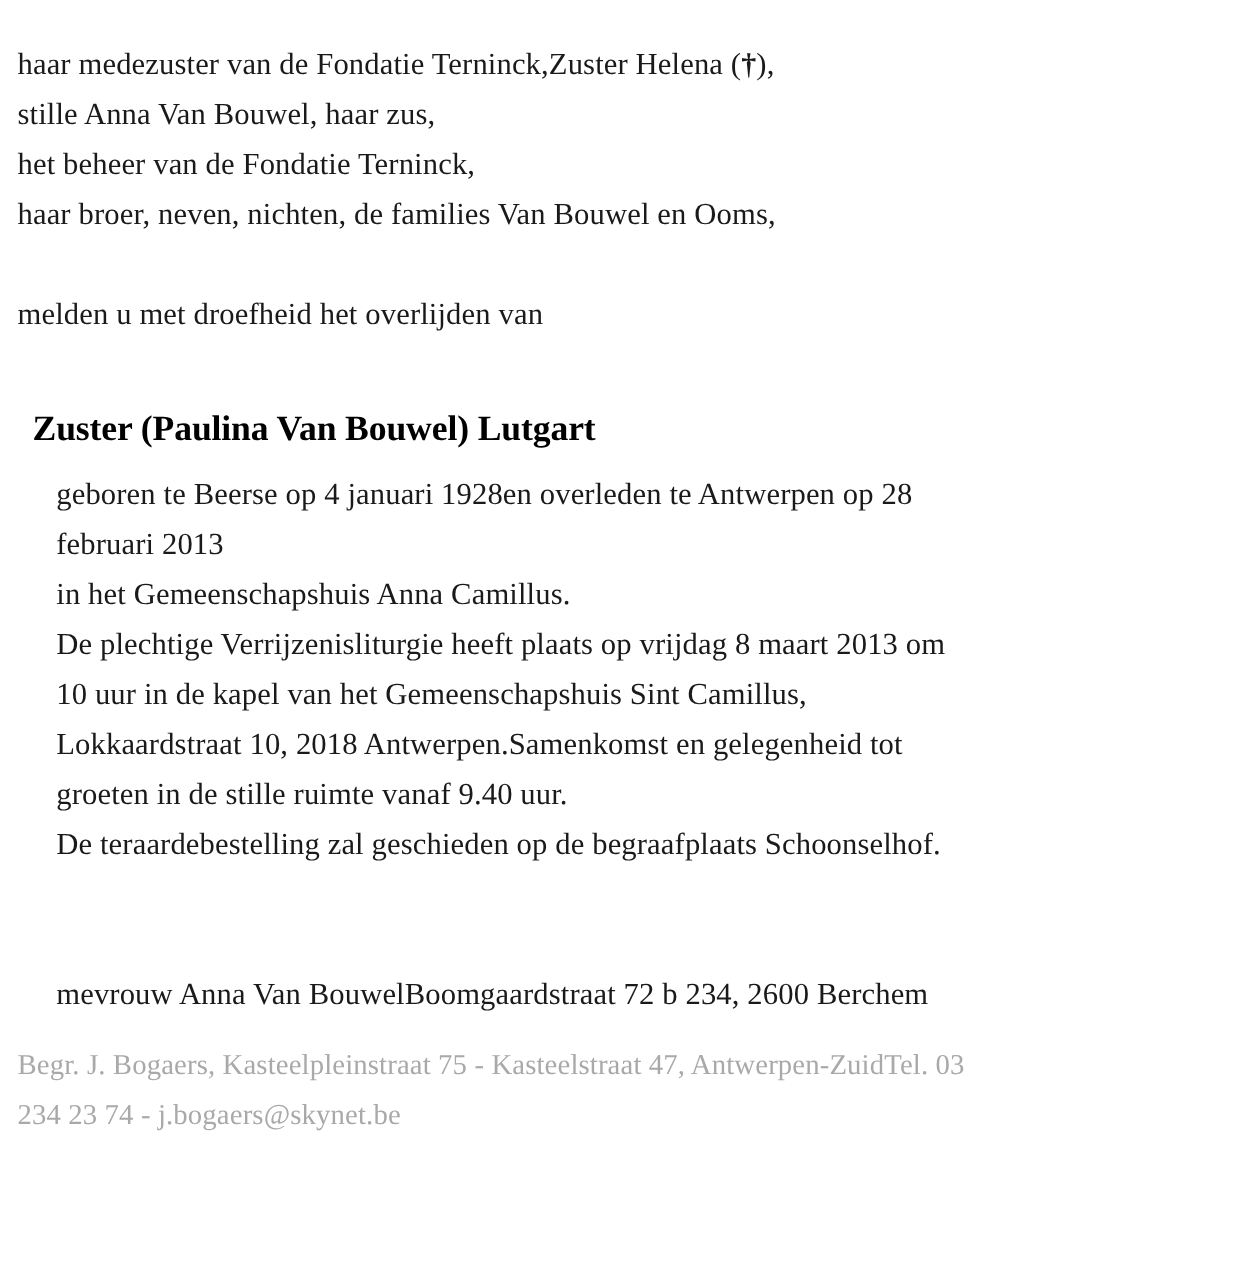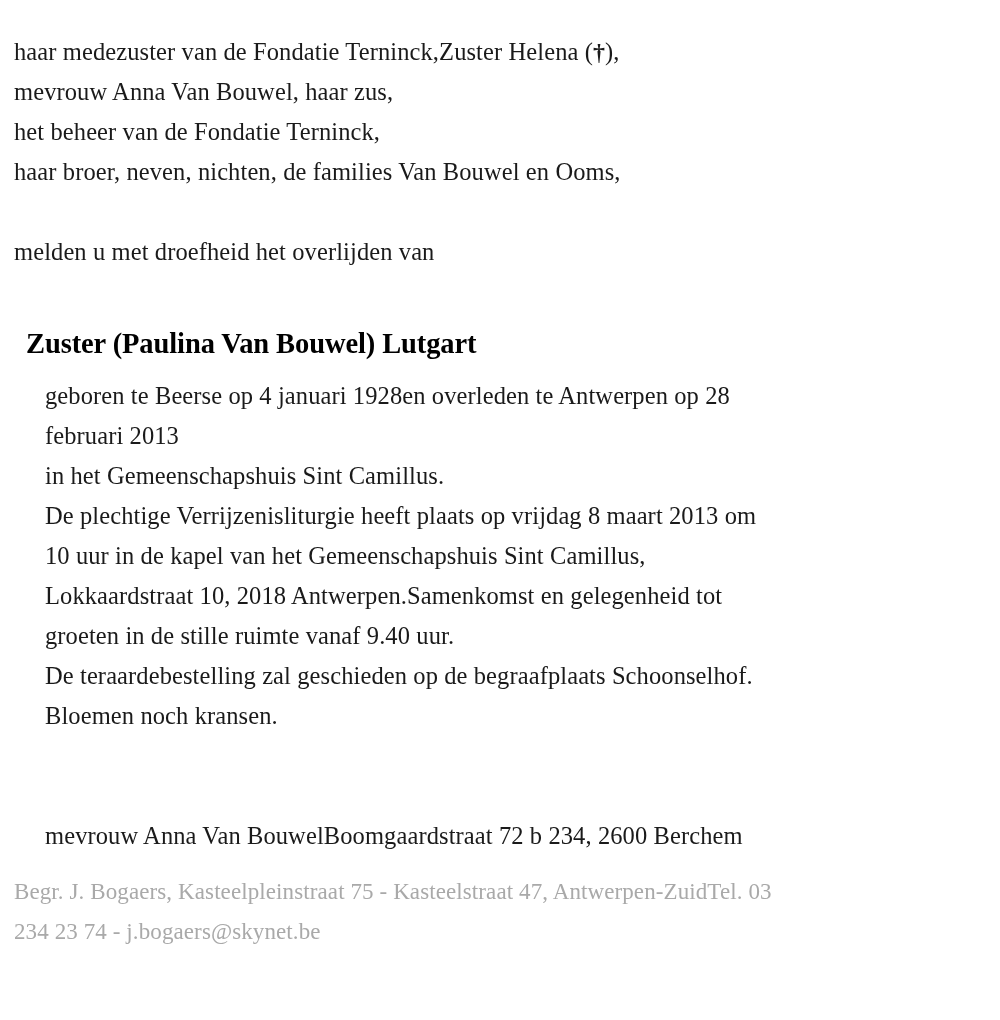--- a/index.html
+++ b/index.html
@@ -68,39 +68,38 @@
     max-width: 962px;
   }
 </style>
 </head>
 <body>
 
 <div class="notice">
 
   <div class="para">
     <span class="ln"><span>haar medezuster van de Fondatie Terninck,Zuster Helena (</span><span class="dagger">†</span><span>),</span></span>
-    <span class="ln">mevrouw Anna Van Bouwel, haar zus,</span>
+    <span class="ln">stille Anna Van Bouwel, haar zus,</span>
     <span class="ln">het beheer van de Fondatie Terninck,</span>
     <span class="ln">haar broer, neven, nichten, de families Van Bouwel en Ooms,</span>
   </div>
 
   <div class="spacer"></div>
 
   <div class="para">melden u met droefheid het overlijden van</div>
 
   <div class="spacer"></div>
 
   <div class="deceased-name">Zuster (Paulina Van Bouwel) Lutgart</div>
 
   <div class="flow">geboren te Beerse op 4 januari 1928en overleden te Antwerpen op 28 februari 2013</div>
-  <div class="flow">in het Gemeenschapshuis Sint Camillus.</div>
+  <div class="flow">in het Gemeenschapshuis Anna Camillus.</div>
   <div class="flow">De plechtige Verrijzenisliturgie heeft plaats op vrijdag 8 maart 2013 om 10 uur in de kapel van het Gemeenschapshuis Sint Camillus,</div>
   <div class="flow">Lokkaardstraat 10, 2018 Antwerpen.Samenkomst en gelegenheid tot groeten in de stille ruimte vanaf 9.40 uur.</div>
   <div class="flow">De teraardebestelling zal geschieden op de begraafplaats Schoonselhof.</div>
-  <div class="flow">Bloemen noch kransen.</div>
 
   <div class="spacer"></div>
 
 
   <div class="spacer"></div>
 
   <div class="flow">mevrouw Anna Van BouwelBoomgaardstraat 72 b 234, 2600 Berchem</div>
 
   <div class="spacer-small"></div>
 

